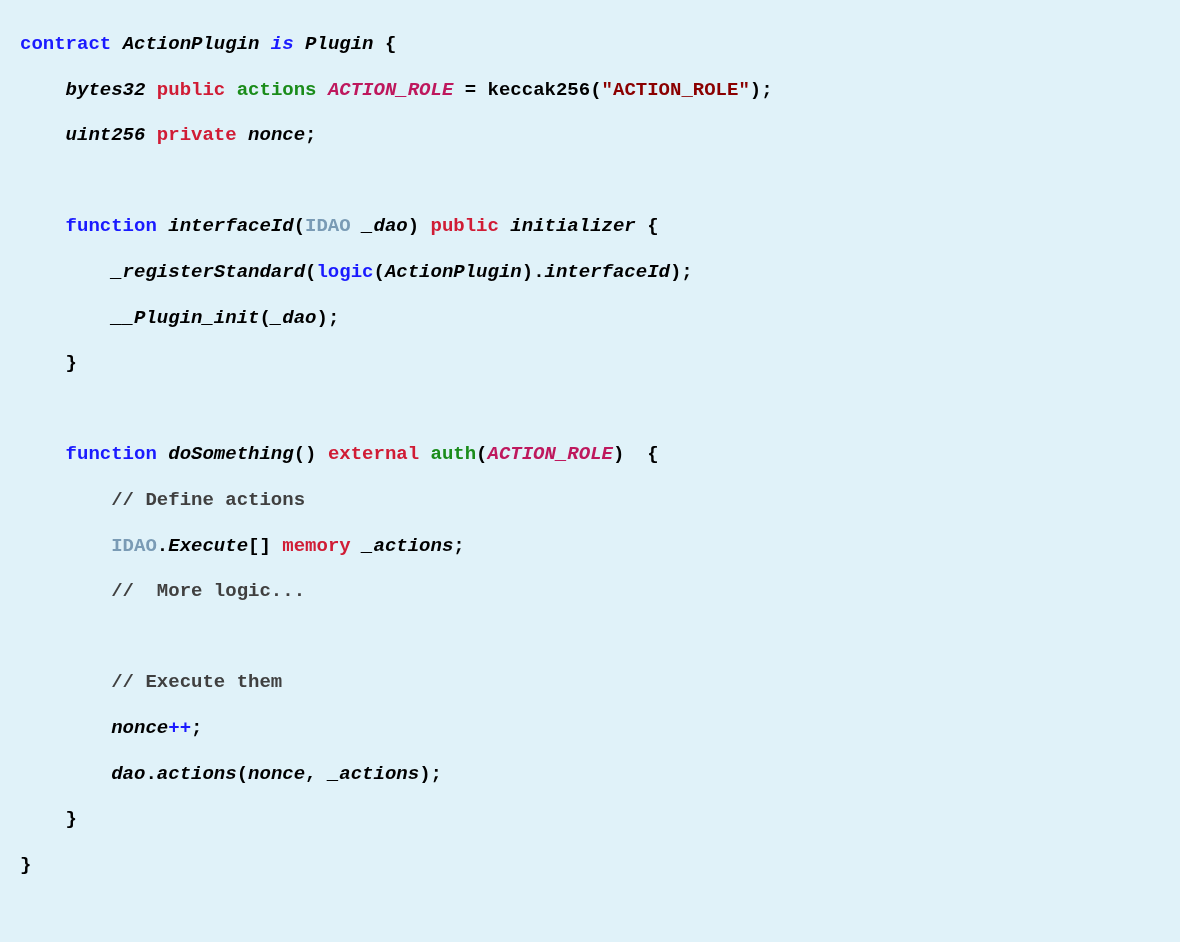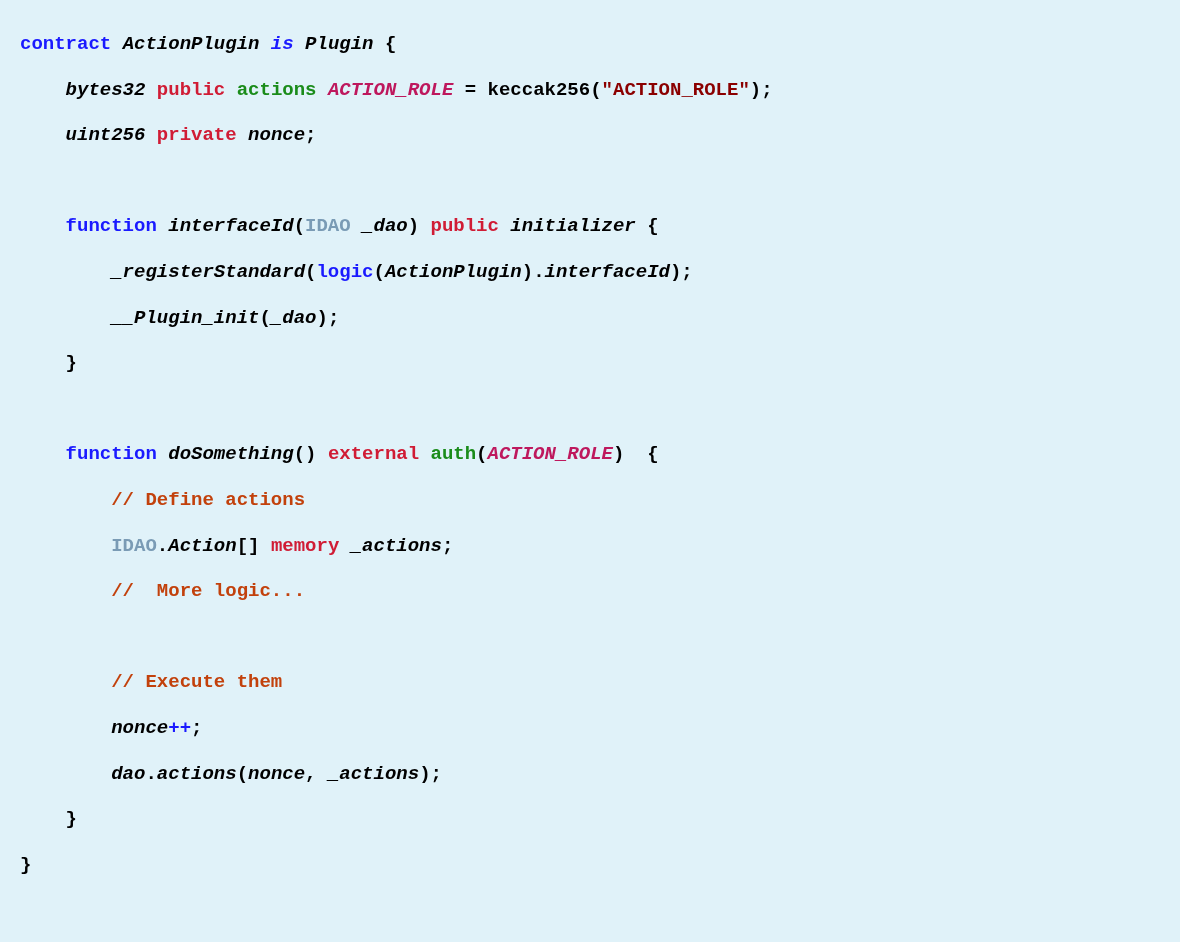--- a/index.html
+++ b/index.html
@@ -23,39 +23,39 @@
       margin: 0;
     }
     .kw { color: #1a1aff; }
     .kw-italic { color: #1a1aff; font-style: italic; }
     .vis { color: #d01c35; }
     .modifier { color: #1a8c1a; }
     .type-ref { color: #7a9bb5; }
     .const-ref { color: #be185d; font-style: italic; }
     .fn-call { }
     .string { color: #8b0000; }
-    .comment { color: #c2410c; }
+    .comment { color: #404040; }
     .op { color: #1a1aff; }
     .punct { color: #000; }
     .ident { color: #000; font-style: italic; }
   </style>
 </head>
 <body>
 
 <pre><span class="kw">contract</span> <span class="ident">ActionPlugin</span> <span class="kw-italic">is</span> <span class="ident">Plugin</span> <span class="punct">{</span>
     <span class="ident">bytes32</span> <span class="vis">public</span> <span class="modifier">actions</span> <span class="const-ref">ACTION_ROLE</span> <span class="punct">=</span> <span class="fn-call">keccak256</span><span class="punct">(</span><span class="string">"ACTION_ROLE"</span><span class="punct">)</span><span class="punct">;</span>
     <span class="ident">uint256</span> <span class="vis">private</span> <span class="ident">nonce</span><span class="punct">;</span>
 
     <span class="kw">function</span> <span class="ident">interfaceId</span><span class="punct">(</span><span class="type-ref">IDAO</span> <span class="ident">_dao</span><span class="punct">)</span> <span class="vis">public</span> <span class="ident">initializer</span> <span class="punct">{</span>
         <span class="ident">_registerStandard</span><span class="punct">(</span><span class="kw">logic</span><span class="punct">(</span><span class="ident">ActionPlugin</span><span class="punct">)</span><span class="punct">.</span><span class="ident">interfaceId</span><span class="punct">)</span><span class="punct">;</span>
         <span class="ident">__Plugin_init</span><span class="punct">(</span><span class="ident">_dao</span><span class="punct">)</span><span class="punct">;</span>
     <span class="punct">}</span>
 
     <span class="kw">function</span> <span class="ident">doSomething</span><span class="punct">()</span> <span class="vis">external</span> <span class="modifier">auth</span><span class="punct">(</span><span class="const-ref">ACTION_ROLE</span><span class="punct">)</span>  <span class="punct">{</span>
         <span class="comment">// Define actions</span>
-        <span class="type-ref">IDAO</span><span class="punct">.</span><span class="ident">Action</span><span class="punct">[]</span> <span class="vis">memory</span> <span class="ident">_actions</span><span class="punct">;</span>
+        <span class="type-ref">IDAO</span><span class="punct">.</span><span class="ident">Execute</span><span class="punct">[]</span> <span class="vis">memory</span> <span class="ident">_actions</span><span class="punct">;</span>
         <span class="comment">//  More logic...</span>
 
         <span class="comment">// Execute them</span>
         <span class="ident">nonce</span><span class="op">++</span><span class="punct">;</span>
         <span class="ident">dao</span><span class="punct">.</span><span class="ident">actions</span><span class="punct">(</span><span class="ident">nonce</span><span class="punct">,</span> <span class="ident">_actions</span><span class="punct">)</span><span class="punct">;</span>
     <span class="punct">}</span>
 <span class="punct">}</span></pre>
 
 </body></html>

